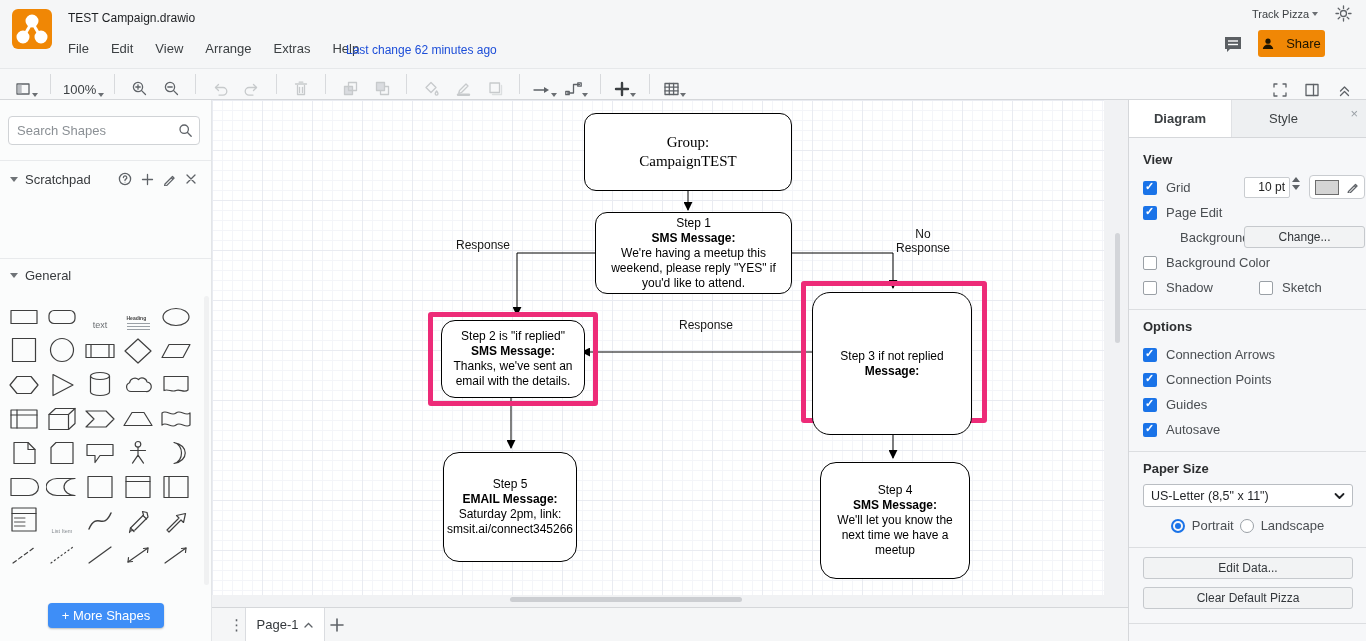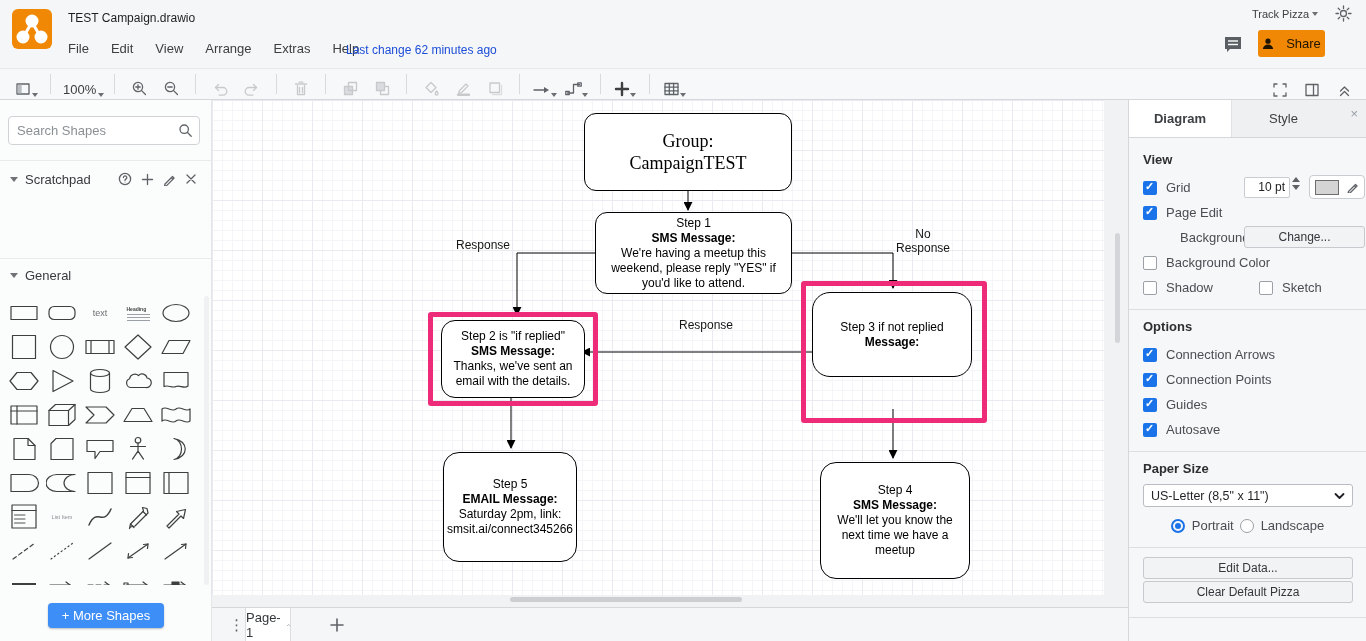--- a/index.html
+++ b/index.html
@@ -36,21 +36,21 @@
   #shape-search{position:absolute;left:8px;top:16px;width:192px;height:29px;background:#fff;border:1px solid #d0d3d6;border-radius:4px;font-size:13px;color:#333;padding:0 26px 0 8px;font-family:"Liberation Sans",sans-serif}
   #shape-search::placeholder{color:#8b9095}
   #search-icon{position:absolute;left:178px;top:23px}
   .side-divider{position:absolute;left:0;width:211px;height:1px;background:#e8eaec}
   .section-head{position:absolute;left:10px;display:flex;align-items:center;gap:7px;font-size:13px;color:#383b3e}
   .exp-caret{width:0;height:0;border-left:4px solid transparent;border-right:4px solid transparent;border-top:5px solid #6f7377}
   #scratchpad-tools{position:absolute;right:14px;top:72px;display:flex;gap:9px;align-items:center}
   #drag-box{position:absolute;left:15px;top:107px;width:174px;height:38px;border:2px dashed #d2d4d7;border-radius:10px;display:flex;align-items:center;justify-content:center;font-size:13px;color:#b4b8bc}
   #palette{position:absolute;left:5px;top:196px;width:196px;height:289px;overflow:hidden}
   #palette-grid{display:grid;grid-template-columns:repeat(5,38px);grid-auto-rows:34px}
-  .cell{display:flex;align-items:center;justify-content:center;cursor:grab}
+  .cell{display:flex;align-items:flex-end;justify-content:center;cursor:grab}
   .shape{stroke:#3f3f3f;fill:none;stroke-width:1.2;stroke-linejoin:round;stroke-linecap:round}
   .glyph-text{font-size:9px;color:#6a6e72}
   .hblock{width:23px}
   .hblock b{display:block;font-size:5px;line-height:6px;color:#444}
   .hblock i{display:block;height:1px;background:#9aa0a6;margin-top:2px}
   .glyph-listitem{font-size:5.5px;color:#8a8f94}
   #palette-scroll{position:absolute;right:2px;top:196px;width:5px;height:289px;background:#f0f1f2;border-radius:3px}
   #more-shapes{position:absolute;left:48px;top:503px;width:116px;height:25px;background:#3E8EF7;color:#fff;font-size:13px;border:none;border-radius:4px;display:flex;align-items:center;justify-content:center;box-shadow:0 1px 2px rgba(0,0,0,.25);cursor:pointer}
 
   
@@ -59,21 +59,21 @@
     background-image:
       linear-gradient(#e9ebf1 1px,transparent 1px),
       linear-gradient(90deg,#e9ebf1 1px,transparent 1px),
       linear-gradient(#f4f5f9 1px,transparent 1px),
       linear-gradient(90deg,#f4f5f9 1px,transparent 1px);
     background-size:50px 50px,50px 50px,10px 10px,10px 10px}
   #edges{position:absolute;left:0;top:0;pointer-events:none}
   .edge{stroke:#000;stroke-width:1;fill:none;marker-end:url(#arr)}
   .node{position:absolute;background:#fff;border:1px solid #000;display:flex;flex-direction:column;justify-content:center;align-items:center;text-align:center;font-size:12px;line-height:1.25;color:#000;padding:3px 5px;cursor:pointer}
   .node .nbold{font-weight:bold}
-  #node-group{font-family:"Liberation Serif",serif;font-size:18px}
+  #node-group{font-family:"Liberation Serif",serif;font-size:15px}
   .hl{position:absolute;border:5px solid #ED2B78;border-radius:3px;pointer-events:none}
   .elabel{position:absolute;font-size:12px;color:#161616;text-align:center;line-height:1.15;cursor:pointer}
   #hscroll{position:absolute;left:298px;top:497px;width:232px;height:5px;background:#ccced2;border-radius:3px}
   #vscroll{position:absolute;left:903px;top:133px;width:5px;height:110px;background:#d3d5d9;border-radius:3px}
 
   
   #panel{position:absolute;left:1128px;top:100px;width:238px;height:541px;background:#f6f7f9;border-left:1px solid #d5d7da}
   #tabbar{height:38px;display:flex;background:#eef0f2;border-bottom:1px solid #d5d7da}
   .tab{width:103px;display:flex;align-items:center;justify-content:center;font-size:13px;color:#3c4043;cursor:pointer}
   .tab.active{background:#fff;font-weight:bold;border-right:1px solid #e0e2e5}
@@ -93,26 +93,26 @@
   .swatch-btn{position:absolute;left:166px;top:0;width:56px;height:24px;background:#fff;border:1px solid #c9ccd0;border-radius:4px;display:flex;align-items:center;justify-content:space-between;padding:0 5px;cursor:pointer}
   .swatch{width:24px;height:15px;background:#d4d4d4;border:1px solid #6d6d6d}
   .pbtn{background:#f2f3f4;border:1px solid #c6c9cd;border-radius:3px;font-size:12px;color:#33373b;height:22px;display:flex;align-items:center;justify-content:center;cursor:pointer;font-family:"Liberation Sans",sans-serif}
   #change-btn{position:absolute;left:101px;top:1px;width:121px}
   .pdivider{height:1px;background:#dcdee1;margin:9px -14px}
   .radio{width:14px;height:14px;border-radius:50%;margin-right:7px;cursor:pointer}
   .radio.on{border:2px solid #1A73E8;position:relative}
   .radio.on::after{content:"";position:absolute;left:2px;top:2px;width:6px;height:6px;border-radius:50%;background:#1A73E8}
   .radio.off{border:1px solid #9aa0a6;background:#fff}
   #paper-select{width:210px;height:23px;background:#fff;border:1px solid #b9bdc2;border-radius:3px;display:flex;align-items:center;justify-content:space-between;padding:0 7px;font-size:12.5px;color:#1f2124;cursor:pointer}
-  .wide-btn{width:210px;margin-top:2px}
+  .wide-btn{width:210px;margin-top:8px}
 
   
   #footer{position:absolute;left:212px;top:607px;width:916px;height:34px;background:#f5f6f7;border-top:1px solid #d5d7da}
   #pages-menu{position:absolute;left:10px;top:0;width:30px;height:33px;display:flex;align-items:center;justify-content:center;color:#5f6368;font-size:15px;letter-spacing:1px;cursor:pointer}
-  #page-tab{position:absolute;left:33px;top:0;width:46px;height:33px;background:#fff;border-left:1px solid #dadce0;border-right:1px solid #dadce0;display:flex;align-items:center;justify-content:center;gap:6px;font-size:13px;color:#33373b;cursor:pointer}
+  #page-tab{position:absolute;left:33px;top:0;width:80px;height:33px;background:#fff;border-left:1px solid #dadce0;border-right:1px solid #dadce0;display:flex;align-items:center;justify-content:center;gap:6px;font-size:13px;color:#33373b;cursor:pointer}
   #add-page{position:absolute;left:110px;top:0;width:30px;height:33px;display:flex;align-items:center;justify-content:center;cursor:pointer}
 </style>
 </head>
 <body>
 
 <div id="app">
 
   <div id="header">
     <div id="logo">
       <svg width="40" height="40" viewBox="0 0 40 40">
@@ -641,21 +641,21 @@
       <div class="nbold">SMS Message:</div>
       <div>We're having a meetup this weekend, please reply "YES" if you'd like to attend.</div>
     </div>
 
     <div class="node" style="left:229px;top:220px;width:144px;height:78px;border-radius:14px">
       <div>Step 2 is "if replied"</div>
       <div class="nbold">SMS Message:</div>
       <div>Thanks, we've sent an email with the details.</div>
     </div>
 
-    <div class="node" style="left:600px;top:192px;width:160px;height:85px;border-radius:18px">
+    <div class="node" style="left:600px;top:192px;width:160px;height:143px;border-radius:18px">
       <div>Step 3 if not replied</div>
       <div class="nbold">Message:</div>
     </div>
 
     <div class="node" style="left:231px;top:352px;width:134px;height:110px;border-radius:16px">
       <div>Step 5</div>
       <div class="nbold">EMAIL Message:</div>
       <div>Saturday 2pm, link: smsit.ai/connect345266</div>
     </div>
 

